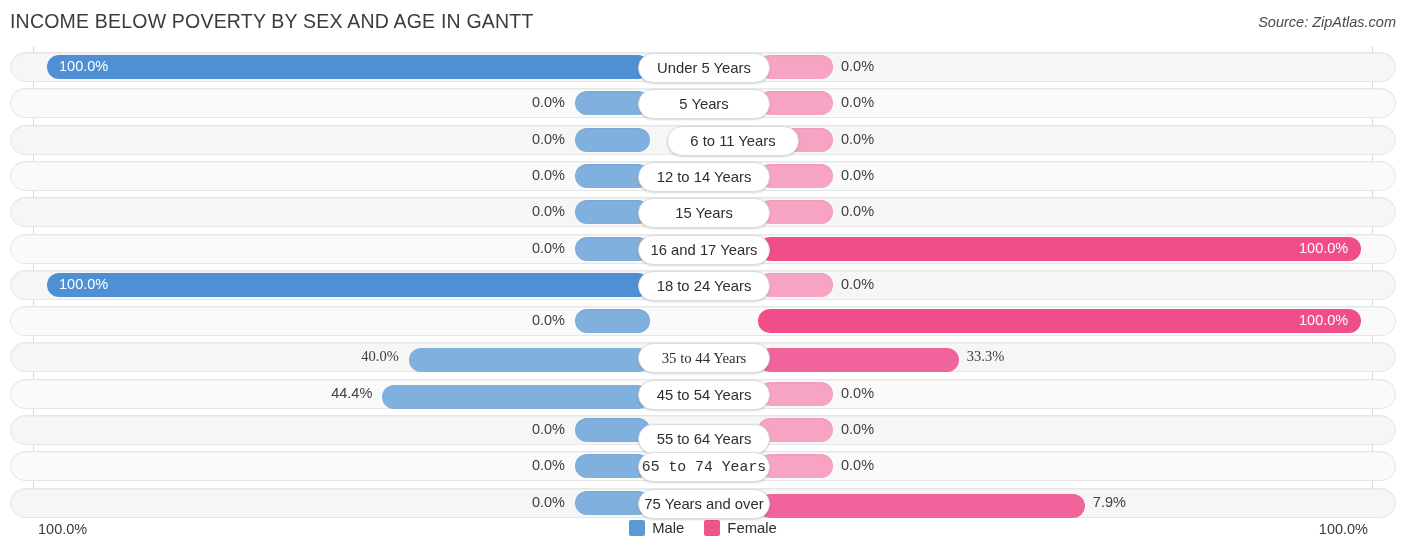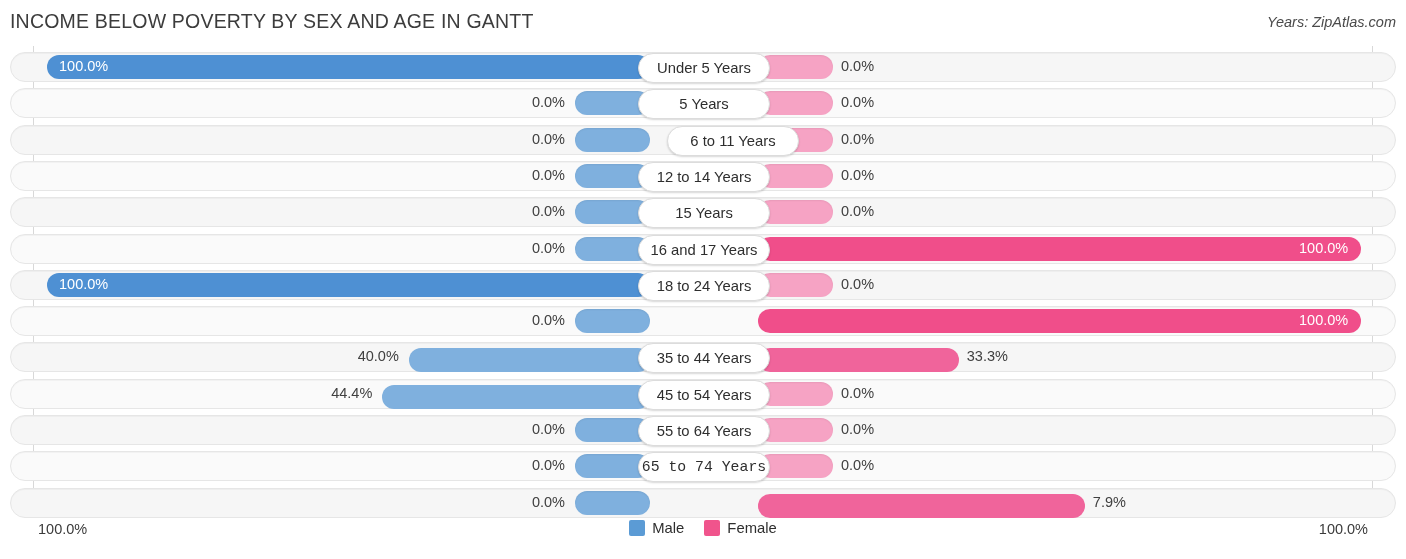--- a/index.html
+++ b/index.html
@@ -93,21 +93,21 @@
   .swatch { width: 16px; height: 16px; border-radius: 2px; display: block; }
   .legend-label { font-size: 14.8px; color: #2e2e2e; }
 </style>
 </head>
 <body>
 
 <div id="root">
 
   <div class="header">
     <div class="title">INCOME BELOW POVERTY BY SEX AND AGE IN GANTT</div>
-    <div class="source">Years: ZipAtlas.com</div>
+    <div class="source">Source: ZipAtlas.com</div>
   </div>
 
   <div class="plot">
     <div class="gridline grid-left"></div>
     <div class="gridline grid-right"></div>
     <div class="rows" id="rows">
         <div class="row" style="top: 6px;">
           <div class="bar male full" style="width: 603px; left: 36px;"></div>
           <div class="val left inside" style="left: 48px;">100.0%</div>
           <div class="bar female bar-stub" style="width: 75px; left: 747px;"></div>
@@ -155,53 +155,54 @@
           <div class="bar female bar-stub" style="width: 75px; left: 747px;"></div>
           <div class="val right" style="left: 830px;">0.0%</div>
           <div class="pill" style="left: 627px; width: 132px;">18 to 24 Years</div>
         </div>
         <div class="row alt" style="top: 260.1px;">
           <div class="bar male bar-stub" style="width: 75px; left: 564px;"></div>
           <div class="val left" style="right: 830px;">0.0%</div>
           <div class="bar female full" style="width: 603px; left: 747px;"></div>
           <div class="val right inside" style="left: 1288px;">100.0%</div>
         </div>
-        <div class="row" style="top: 296.4px;">
+        <div class="row" style="top: 296.4px; font-family: Liberation Serif, serif;">
           <div class="bar male val" style="width: 241.2px; left: 397.8px;"></div>
           <div class="val left" style="right: 996.2px;">40.0%</div>
           <div class="bar female val" style="width: 200.799px; left: 747px;"></div>
           <div class="val right" style="left: 955.799px;">33.3%</div>
           <div class="pill" style="left: 627px; width: 132px;">35 to 44 Years</div>
         </div>
         <div class="row alt" style="top: 332.7px;">
           <div class="bar male val" style="width: 267.732px; left: 371.268px;"></div>
           <div class="val left" style="right: 1022.73px;">44.4%</div>
           <div class="bar female bar-stub" style="width: 75px; left: 747px;"></div>
           <div class="val right" style="left: 830px;">0.0%</div>
           <div class="pill" style="left: 627px; width: 132px;">45 to 54 Years</div>
         </div>
         <div class="row" style="top: 369px;">
           <div class="bar male bar-stub" style="width: 75px; left: 564px;"></div>
           <div class="val left" style="right: 830px;">0.0%</div>
           <div class="bar female bar-stub" style="width: 75px; left: 747px;"></div>
           <div class="val right" style="left: 830px;">0.0%</div>
-          <div class="pill" style="left: 627px; width: 132px;">55 to 64 Years</div>
+          <div class="pill" style="left: 627px; width: 132px; margin-top: 8px;">55 to 64 Years</div>
         </div>
         <div class="row alt" style="top: 405.3px;">
           <div class="bar male bar-stub" style="width: 75px; left: 564px;"></div>
           <div class="val left" style="right: 830px;">0.0%</div>
           <div class="bar female bar-stub" style="width: 75px; left: 747px;"></div>
           <div class="val right" style="left: 830px;">0.0%</div>
           <div class="pill" style="left: 627px; width: 132px; font-family: Liberation Mono, monospace;">65 to 74 Years</div>
         </div>
         <div class="row" style="top: 441.6px;">
           <div class="bar male bar-stub" style="width: 75px; left: 564px;"></div>
           <div class="val left" style="right: 830px;">0.0%</div>
           <div class="bar female val" style="width: 326.826px; left: 747px;"></div>
           <div class="val right" style="left: 1081.83px;">7.9%</div>
+          <div class="pill" style="left: 627px; width: 132px;">75 Years and over</div>
         </div>
       </div>
   </div>
 
   <div class="footer">
     <div class="axis-label axis-left">100.0%</div>
     <div class="axis-label axis-right">100.0%</div>
     <div class="legend">
       <div class="legend-item">
         <span class="swatch" id="sw-male" style="background: rgb(91, 155, 213);"></span>

